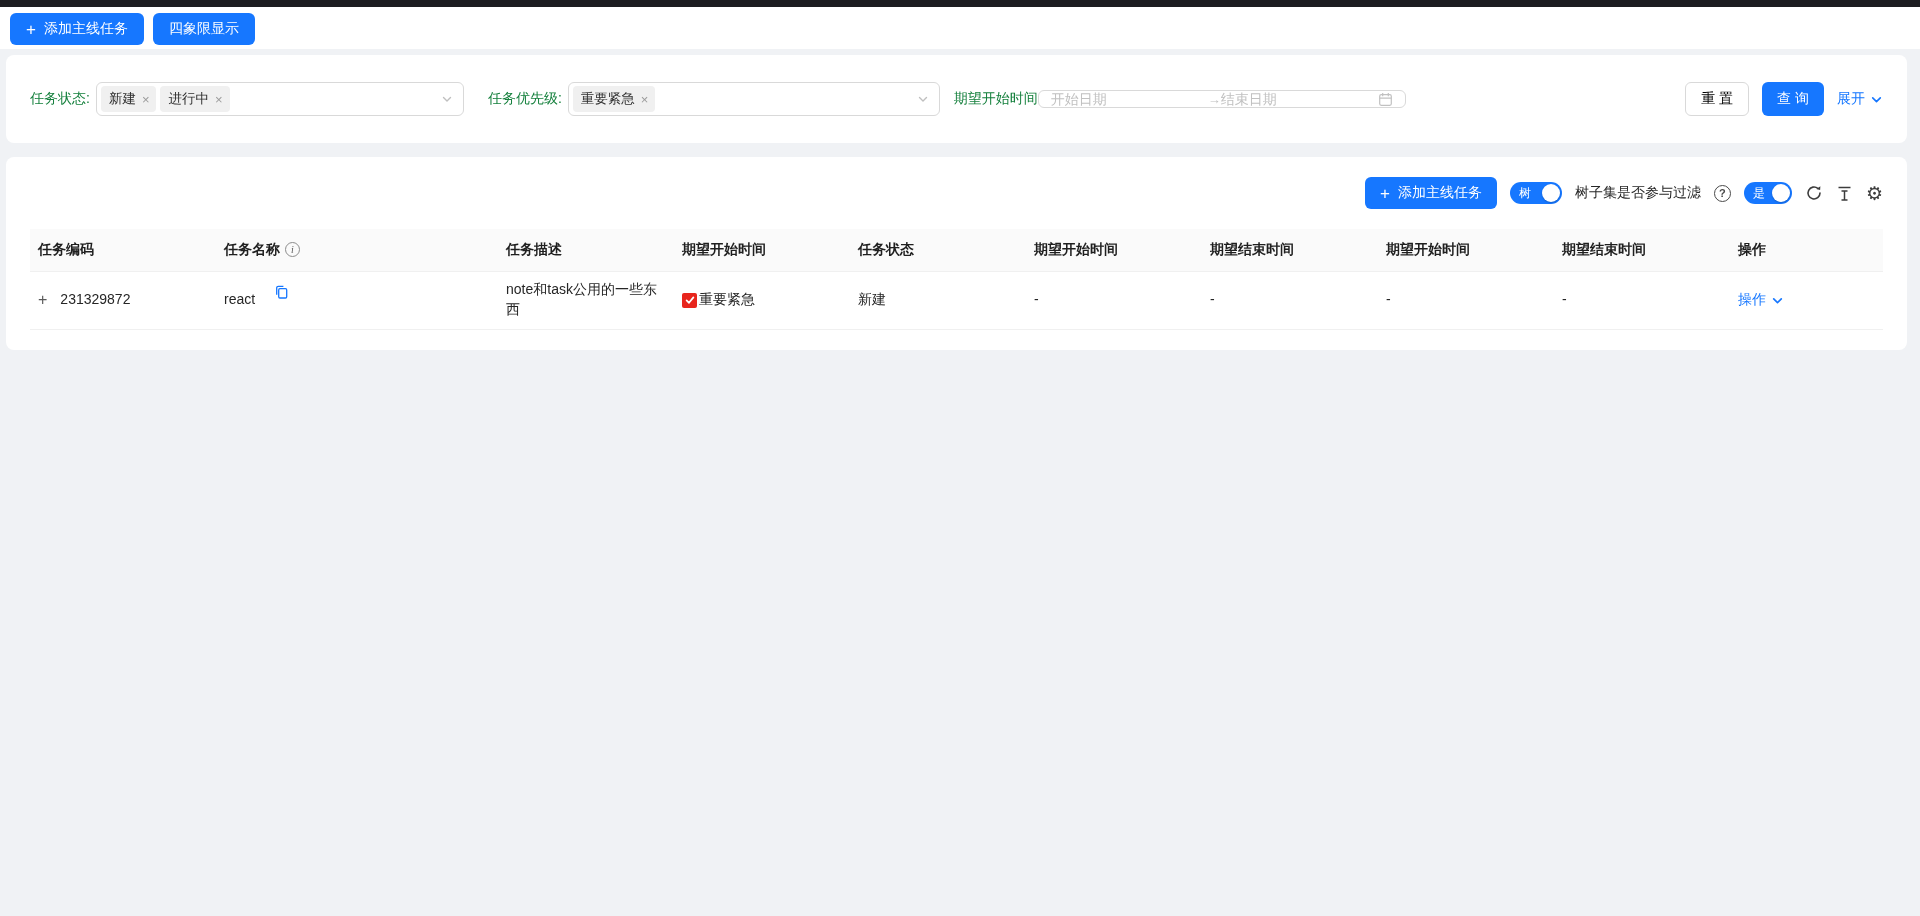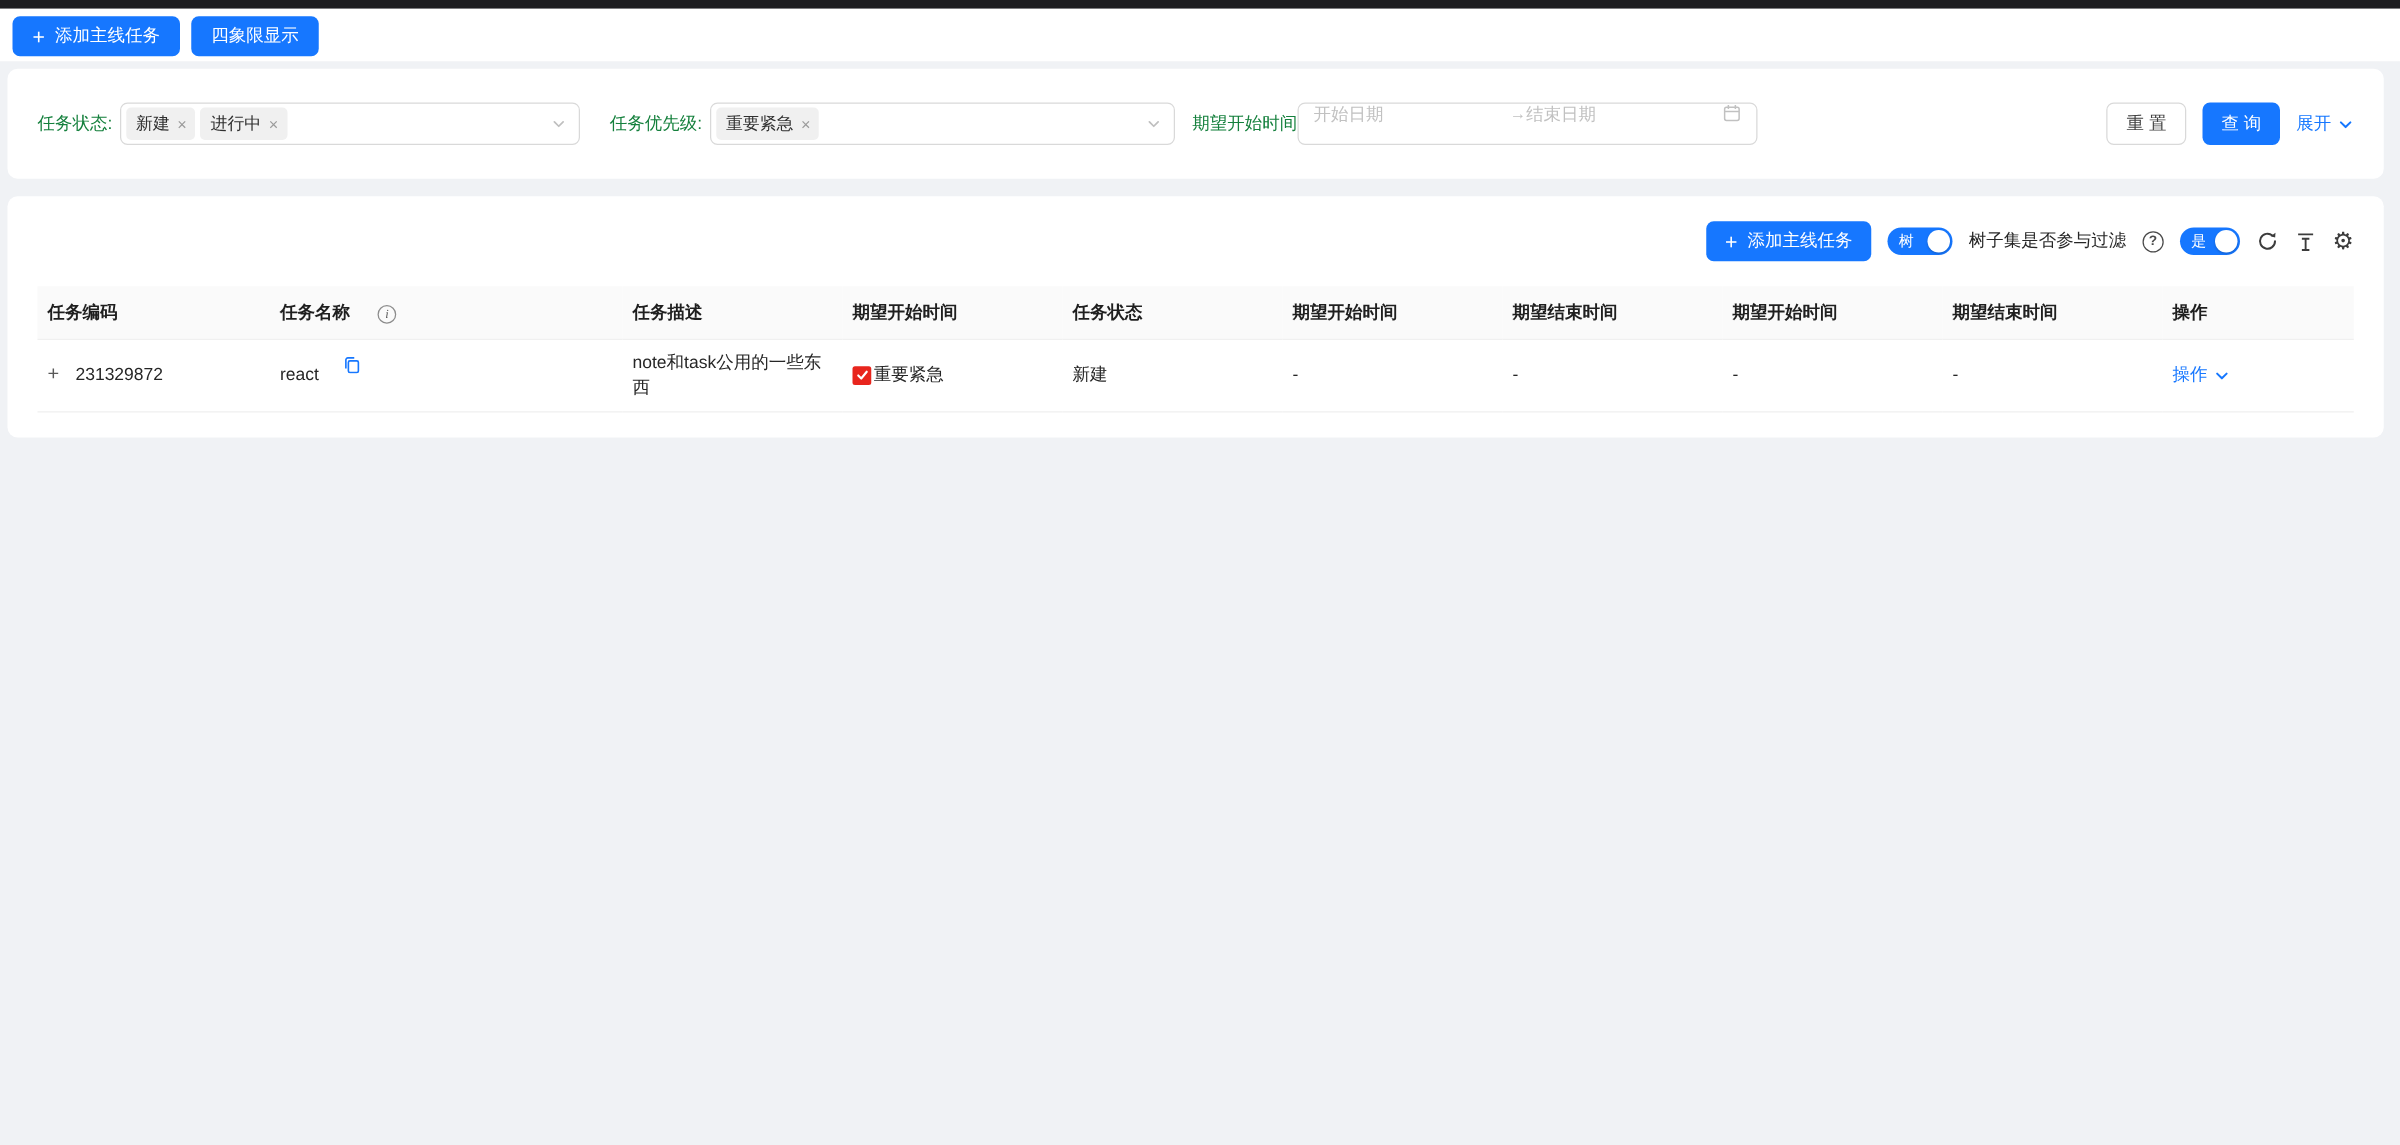--- a/index.html
+++ b/index.html
@@ -17,27 +17,27 @@
   .flabel{color:#15803d;margin-right:6px;white-space:nowrap}
   .select{position:relative;display:flex;align-items:center;height:34px;border:1px solid #d9d9d9;
     border-radius:6px;background:#fff;padding:0 26px 0 4px}
   .sel-status{width:368px;margin-right:24px}
   .sel-priority{width:372px;margin-right:14px}
   .chev{color:#bfbfbf;display:inline-flex}
   .select .chev{position:absolute;right:10px}
   .tag{display:inline-flex;align-items:center;gap:6px;background:#f0f0f0;border-radius:4px;
     padding:4px 7px 4px 8px;margin-right:4px;font-size:13.5px;color:#2f2f2f}
   .tag-close{color:#9b9b9b;font-size:13px;line-height:1;cursor:pointer}
-  .date-range{display:flex;align-items:flex-start;height:34px;width:368px;border:1px solid #d9d9d9;
+  .date-range{display:flex;align-items:flex-end;height:18px;width:368px;border:1px solid #d9d9d9;
     border-radius:6px;background:#fff;padding:0 12px;gap:0}
   .dr-input{border:none;outline:none;flex:1;min-width:0;font:inherit;color:#262626;background:transparent}
   .dr-input::placeholder{color:#c1c1c1}
   .dr-arrow{color:#c1c1c1;font-size:13px}
   .filter-actions{margin-left:auto;display:flex;align-items:center;gap:13px}
-  .btn-reset{height:34px;padding:0 15px;background:#fff;border:1px solid #d9d9d9;border-radius:6px;color:#404040}
+  .btn-reset{height:34px;padding:0 15px;background:#fff;border:1px solid #d9d9d9;border-radius:6px;color:#000000}
   .btn-query{height:34px;padding:0 15px}
   .link-blue{color:#1677ff;display:inline-flex;align-items:center;gap:5px;cursor:pointer}
   .link-blue .chev{color:#1677ff}
   .table-card{margin-top:14px;padding:20px 24px}
   .tt{display:flex;align-items:center;justify-content:flex-end;gap:13px}
   .tt .btn{height:32px;padding:0 15px}
   .switch{position:relative;height:22px;border-radius:11px;background:#1677ff;display:inline-flex;
     align-items:center;cursor:pointer}
   .switch-tree{width:52px}
   .switch-yes{width:48px}
@@ -45,21 +45,21 @@
   .knob{position:absolute;top:2px;right:2px;width:18px;height:18px;border-radius:50%;background:#fff;
     box-shadow:0 1px 2px rgba(0,0,0,.2)}
   .circle-icon{display:inline-flex;align-items:center;justify-content:center;width:17px;height:17px;
     border-radius:50%;border:1.4px solid #4a4a4a;color:#4a4a4a;font-size:11px;font-weight:bold;cursor:pointer}
   .glyph-icon{font-size:19px;color:#3c3c3c;line-height:1;cursor:pointer}
   .icon-btn{display:inline-flex;align-items:center;cursor:pointer}
   table{border-collapse:collapse;table-layout:fixed;width:100%;margin-top:20px}
   th{background:#fafafa;text-align:left;font-weight:bold;font-size:14px;color:#1f1f1f;height:42px;
     padding:0 8px;border-bottom:1px solid #f0f0f0}
   td{height:58px;padding:8px;border-bottom:1px solid #f0f0f0;vertical-align:middle;color:#262626;line-height:1.4}
-  .th-flex{display:flex;align-items:flex-end;gap:22px}
+  .th-flex{display:flex;align-items:center;gap:5px}
   .info-circle{display:inline-flex;align-items:center;justify-content:center;width:15px;height:15px;
     border-radius:50%;border:1px solid #8c8c8c;color:#595959;font-size:10px;font-weight:normal;
     font-family:"Liberation Serif",serif;font-style:italic}
   .code-cell{display:flex;align-items:center}
   .expander{color:#595959;font-size:16px;margin-right:13px;cursor:pointer;line-height:1}
   .name-cell{display:inline-flex;align-items:flex-start;gap:19px}
   .copy-icon{transform:translateY(-5px);cursor:pointer;display:inline-flex}
   .prio{display:flex;align-items:center}
   .prio-box{width:15px;height:15px;background:#e8251d;border-radius:2px;display:inline-flex;
     align-items:center;justify-content:center;margin-right:2px;flex:none}

